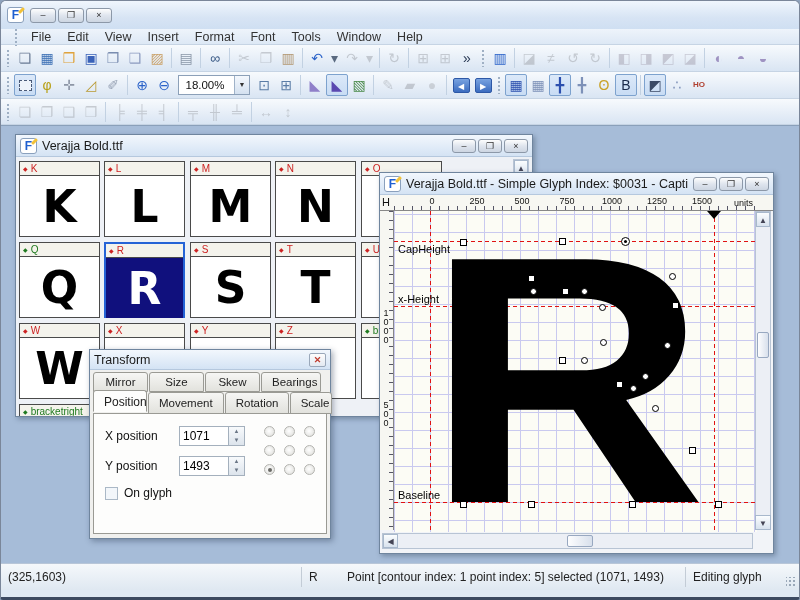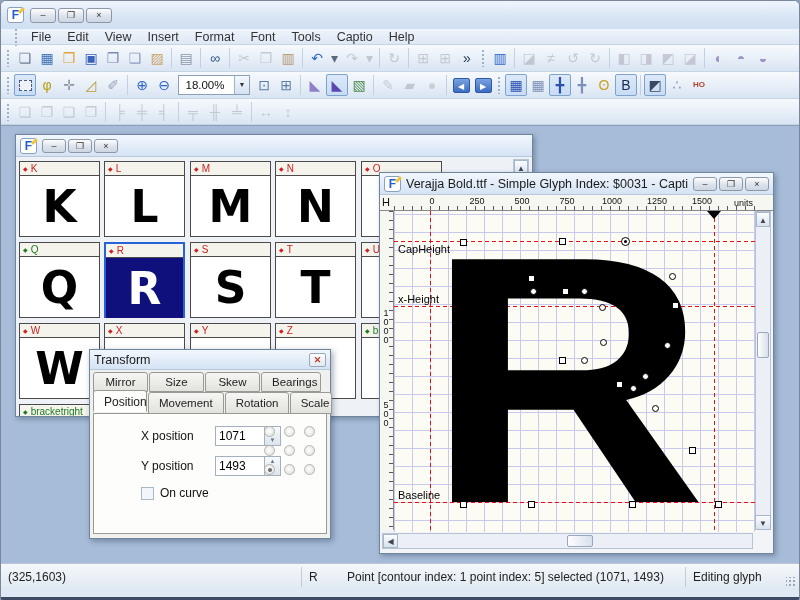--- a/index.html
+++ b/index.html
@@ -123,21 +123,21 @@
   .tabs.back{top:22px;}
   .tabs.front{top:42px;}
   .tab{height:20px;padding:3px 10px 0;font-size:11.5px;color:#222;text-align:center;
     background:linear-gradient(#f6f6f4,#e2e2dd);border:1px solid #9a9a94;
     border-radius:3px 3px 0 0;margin-right:1px;}
   .tabs.front .tab{height:22px;padding-top:4px;}
   .tab.active{background:#fdfdfc;border-bottom:1px solid #fdfdfc;font-size:12px;position:relative;top:-2px;
     height:24px;z-index:3;}
   .tabpage{position:absolute;left:3px;right:3px;top:63px;bottom:4px;background:#fdfdfc;
     border:1px solid #9a9a94;z-index:2;}
-  .frow{position:absolute;display:flex;align-items:center;font-size:12px;color:#111;margin-left:36px;}
+  .frow{position:absolute;display:flex;align-items:center;font-size:12px;color:#111;}
   .fld{width:50px;height:20px;border:1px solid #a4b0bd;background:#fff;font-size:12px;
     padding:2px 3px;color:#000;}
   .spin{width:16px;height:20px;border:1px solid #a4b0bd;border-left:none;
     background:linear-gradient(#f8fafc,#dde4ec);display:flex;flex-direction:column;}
   .spin div{flex:1;font-size:6px;line-height:9px;text-align:center;color:#6a7686;}
   .radio{position:absolute;width:11px;height:11px;border-radius:50%;border:1px solid #b4b4b0;
     background:radial-gradient(circle at 4px 4px,#fff,#dcdcd8);}
   .radio.on::after{content:"";position:absolute;left:3px;top:3px;width:4px;height:4px;
     border-radius:50%;background:#6a6a66;}
   .chk{width:13px;height:13px;border:1px solid #aab8c6;background:#f2f6fa;display:inline-block;}
@@ -166,21 +166,21 @@
 
   <div class="menubar" id="menubar">
     <span class="grip"></span>
   <span class="mitem">File</span>
       <span class="mitem">Edit</span>
       <span class="mitem">View</span>
       <span class="mitem">Insert</span>
       <span class="mitem">Format</span>
       <span class="mitem">Font</span>
       <span class="mitem">Tools</span>
-      <span class="mitem">Captio</span>
+      <span class="mitem">Window</span>
       <span class="mitem">Help</span>
     </div>
 
   <div class="tbrow" id="tb1">
       <span class="grip"></span>
       <div class="tbb">
         <span class="tbi" style="color: rgb(107, 124, 150);">❏</span>
       </div>
       <div class="tbb">
         <span class="tbi" style="color: rgb(59, 111, 180);">▦</span>
@@ -418,20 +418,21 @@
       <div class="tbb dis">
         <span class="tbi" style="color: rgb(154, 164, 181);">↕</span>
       </div>
     </div>
 
   <div class="mdi">
 
     <div class="childwin" id="overview">
       <div class="ctitle">
         <span class="appicon">F</span>
+        <span class="tb-title">Verajja Bold.ttf</span>
         <span class="winbtns">
           <span class="wbtn small">–</span>
           <span class="wbtn small">❐</span>
           <span class="wbtn small">×</span>
         </span>
       </div>
       <div id="cells">
           <div class="cell" style="left: 3px; top: 4px;">
             <div class="chead">
               <span class="cdot" style="color:#cc2222">◆</span>
@@ -620,21 +621,21 @@
             <div class="radio" style="left: 210px; top: 12px;"></div>
             <div class="radio" style="left: 170px; top: 31px;"></div>
             <div class="radio" style="left: 190px; top: 31px;"></div>
             <div class="radio" style="left: 210px; top: 31px;"></div>
             <div class="radio on" style="left: 170px; top: 50px;"></div>
             <div class="radio" style="left: 190px; top: 50px;"></div>
             <div class="radio" style="left: 210px; top: 50px;"></div>
           </div>
         <div class="frow" style="left:11px;top:72px;gap:6px;">
           <span class="chk"></span>
-          <span>On curve</span>
+          <span>On glyph</span>
         </div>
 
       </div>
     </div>
 
     <div class="childwin" id="editor">
       <div class="ctitle">
         <span class="appicon">F</span>
         <span class="tb-title">Verajja Bold.ttf - Simple Glyph Index: $0031 - Captio...</span>
         <span class="winbtns">

